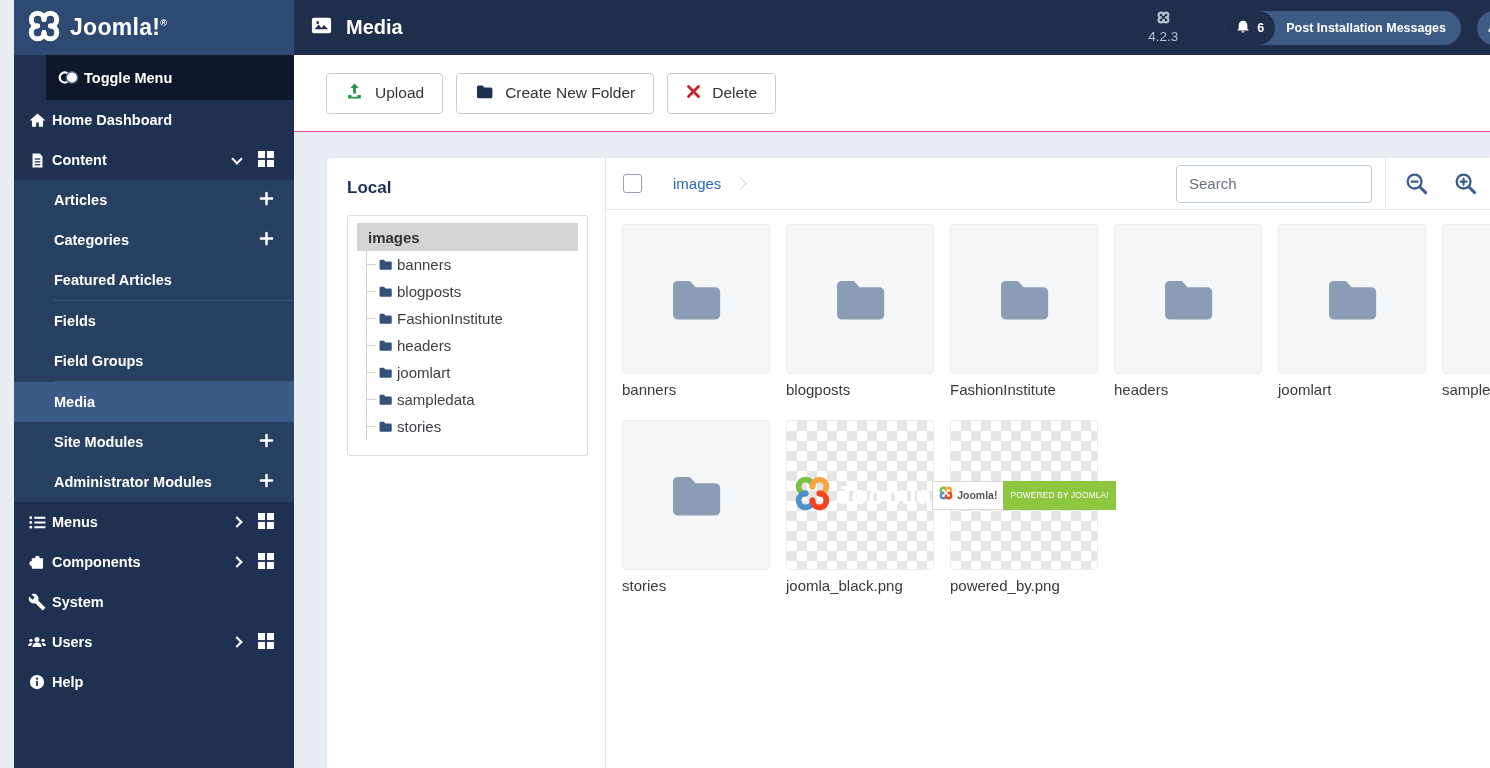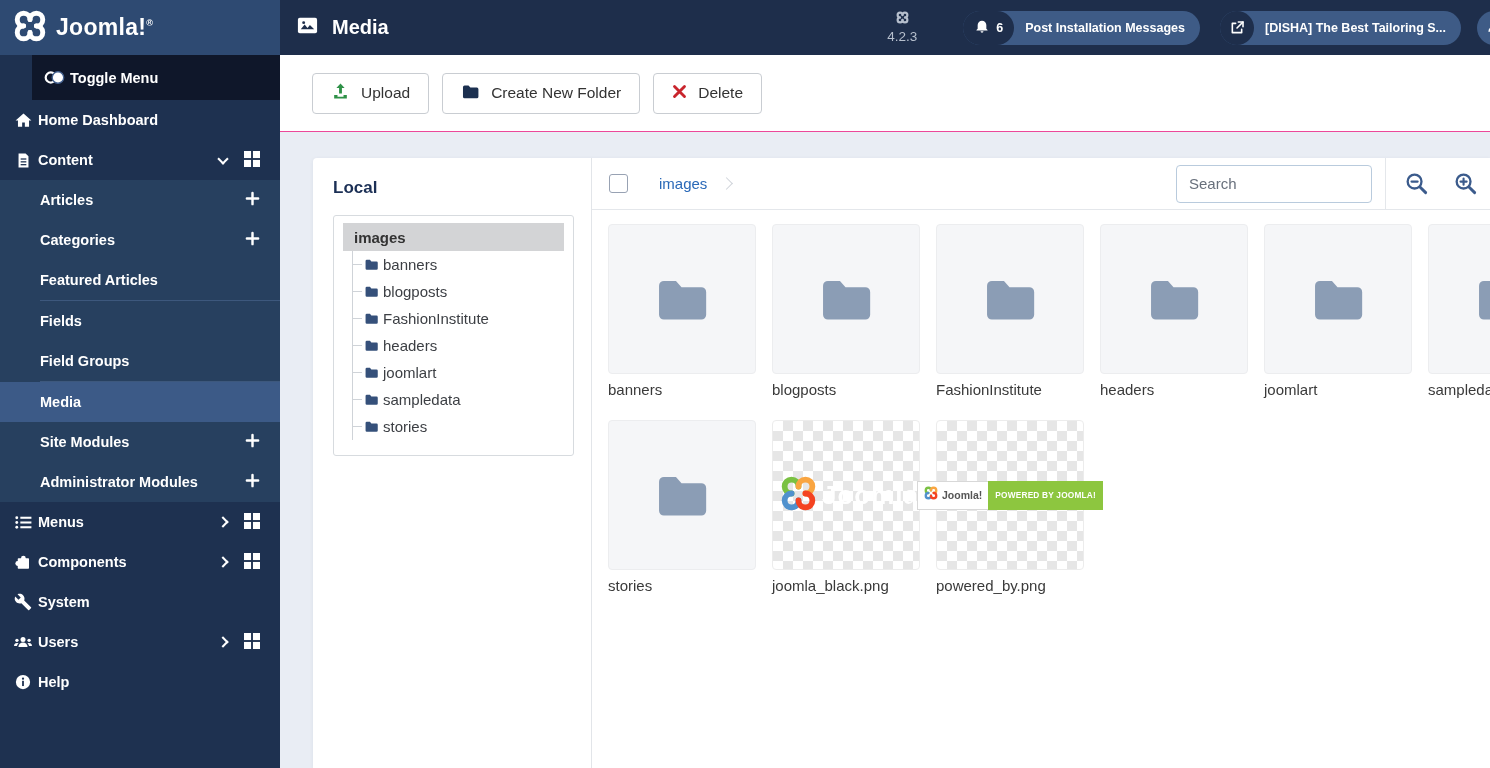--- a/index.html
+++ b/index.html
@@ -1,17 +1,17 @@
 <!DOCTYPE html>
 <html><head>
 <meta charset="utf-8">
 <style>
   * { margin:0; padding:0; box-sizing:border-box; }
   html,body { width:1490px; height:768px; overflow:hidden; font-family:"Liberation Sans", sans-serif; background:#e9edf4; }
-  .app { display:grid; grid-template-columns:280px 1fr; grid-template-rows:55px 1fr; width:1490px; height:768px; }
+  .app { display:grid; grid-template-columns:280px 1fr; grid-template-rows:55px 1fr; width:1490px; height:768px;padding-left:14px; }
 
   
   .logo-area { background:#2e4a72; display:flex; align-items:center; padding-left:13px; }
   .logo-text { color:#fff; font-size:23px; font-weight:700; margin-left:9px; letter-spacing:.3px; }
   .logo-text sup { font-size:9px; }
   .topbar { background:#1e2e4b; display:flex; align-items:center; padding:0 0 0 16px; color:#fff; overflow:hidden; position:relative; }
   .page-title { display:flex; align-items:center; gap:13px; font-size:20px; font-weight:700; }
   .topbar-right { margin-left:auto; display:flex; align-items:center; }
   .version { display:flex; align-items:center; gap:2px; color:#b6bfcd; font-size:13.5px; margin-right:26px;flex-direction:column; }
   .pill { background:#3e5b86; border-radius:17px; height:34px; display:inline-flex; align-items:center; padding-right:15px; color:#fff; font-weight:700; font-size:12.5px; margin-left:20px; white-space:nowrap; cursor:pointer; }
@@ -69,21 +69,21 @@
   .thumb.checker { background-color:#fff; border-color:#ececec;
     background-image:linear-gradient(45deg,#e6e6e6 25%,transparent 25%,transparent 75%,#e6e6e6 75%),
                      linear-gradient(45deg,#e6e6e6 25%,transparent 25%,transparent 75%,#e6e6e6 75%);
     background-size:20px 20px; background-position:0 0,10px 10px; }
   .card-label { margin-top:7px; font-size:15px; color:#3a3a3a; white-space:nowrap; }
   .jb-inner { display:flex; align-items:center; gap:5px; width:100%; padding-left:7px; }
   .jb-ghost { color:#fff; font-weight:700; font-size:26px; letter-spacing:1px; }
   .pb-banner { display:flex; height:29px; }
   .pb-left { background:#fff; border:1px solid #d8d8d8; border-right:none; display:flex; align-items:center; gap:4px; padding:0 6px; }
   .pb-brand { font-size:10.5px; font-weight:700; color:#555; }
-  .pb-right { background:#8dc63f; color:#fff; font-weight:700; font-size:8.3px; display:flex; align-items:center; padding:0 7px; white-space:nowrap; letter-spacing:.2px; }
+  .pb-right { background:#8dc63f; color:#fff; font-weight:400; font-size:8.3px; display:flex; align-items:center; padding:0 7px; white-space:nowrap; letter-spacing:.2px; }
 </style>
 </head>
 <body>
 
 <div class="app">
 
   <div class="logo-area">
     <span>
       <svg viewBox="0 0 48 48" width="34" height="34" fill="none" stroke="#fff" stroke-width="7" stroke-linecap="round">
         <path d="M15 24 A9 9 0 1 1 24 15"></path>
@@ -121,30 +121,20 @@
       <div class="pill">
         <span class="pill-cap">
           <span>
             <svg viewBox="0 0 24 24" width="16" height="16" fill="#fff">
                 <path d="M12 22a2.2 2.2 0 0 0 2.2-2.2H9.8A2.2 2.2 0 0 0 12 22zm6.5-6V10.5a6.5 6.5 0 1 0-13 0V16l-1.8 2v.8h16.6V18z"></path>
               </svg>
           </span>
           <span>6</span>
         </span>
         <span>Post Installation Messages</span>
-      </div>
-      <div class="pill">
-        <span class="pill-cap round">
-          <svg viewBox="0 0 24 24" width="16" height="16" fill="none" stroke="#fff" stroke-width="2.4" stroke-linecap="round" stroke-linejoin="round">
-              <path d="M10 5H5v14h14v-5"></path>
-              <path d="M14 3h7v7"></path>
-              <path d="M21 3l-9 9"></path>
-            </svg>
-        </span>
-        <span>[DISHA] The Best Tailoring S...</span>
       </div>
       <div class="user-bubble">
         <span>
           <svg viewBox="0 0 24 24" width="18" height="18" fill="#fff">
               <circle cx="12" cy="8.5" r="3.4"></circle>
               <path d="M4.5 19.5a7.5 7.5 0 0 1 15 0z"></path>
             </svg>
         </span>
       </div>
     </div>

